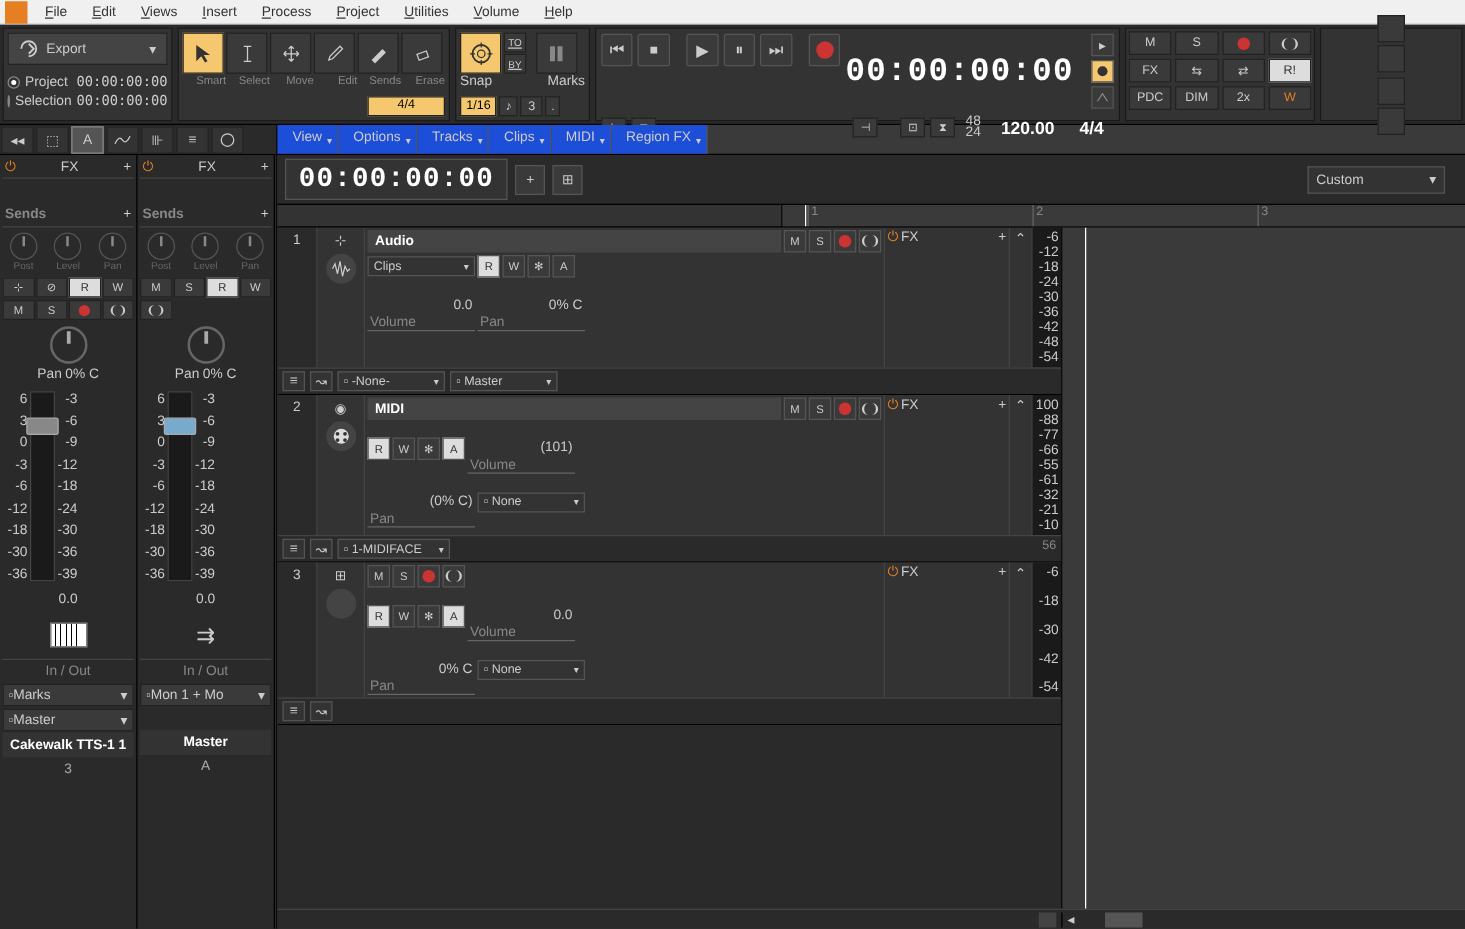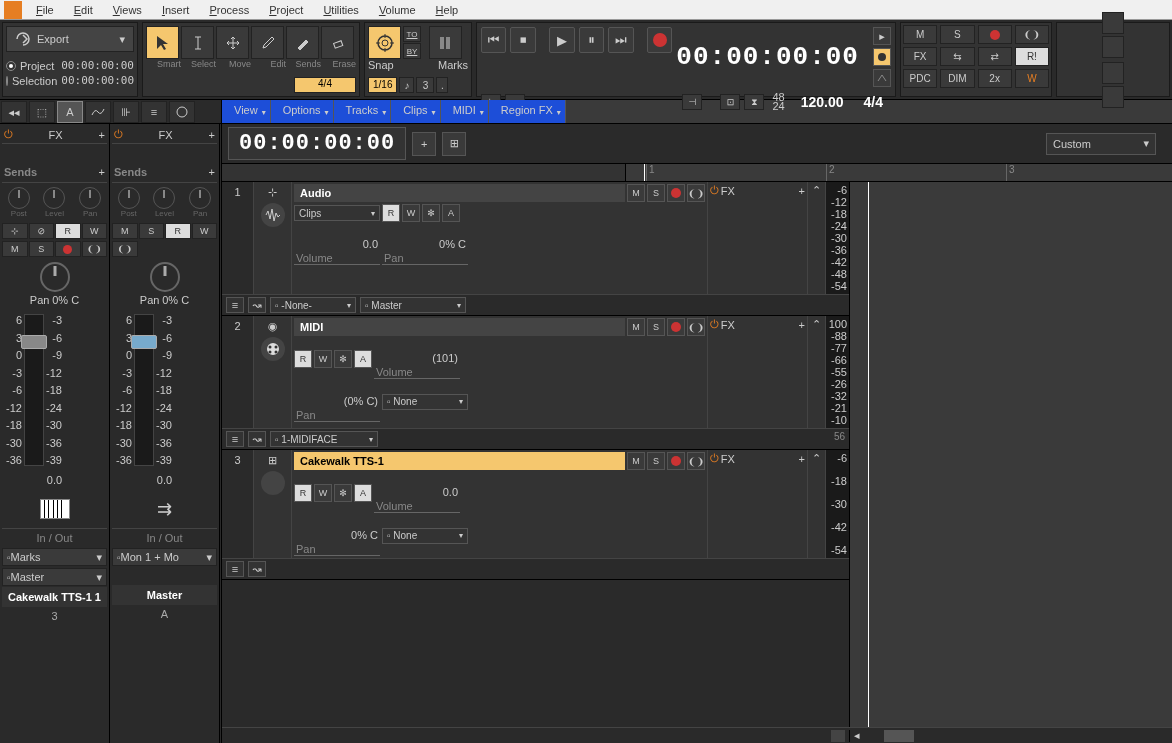--- a/index.html
+++ b/index.html
@@ -630,21 +630,21 @@
                   <span>-36</span>
                   <span>-42</span>
                   <span>-48</span>
                   <span>-54</span>
                 </div>
       </div>
       <div class="track-low-row">
       <div class="track-low-btn">≡</div>
       <div class="track-low-btn">↝</div>
       <div class="track-dropdown" style="width:86px">▫ -None-<span class="dd-arrow">▾</span></div>
-      <div class="track-dropdown" style="width:106px">▫ Master<span class="dd-arrow">▾</span></div>
+      <div class="track-dropdown" style="width:86px">▫ Master<span class="dd-arrow">▾</span></div>
     </div>
     </div>
           </div>
           <div class="track">
     <div style="display:flex;flex-direction:column;flex:1">
       <div style="display:flex">
         <div class="track-num-col">
           <span class="track-num">2</span>
         </div>
         <div class="track-icon-col">
@@ -703,47 +703,46 @@
         </div>
         <div class="track-collapse">
           <span>⌃</span>
         </div>
         <div class="track-meter">
                   <span>100</span>
                   <span>-88</span>
                   <span>-77</span>
                   <span>-66</span>
                   <span>-55</span>
-                  <span>-26</span>
+                  <span>-61</span>
                   <span>-32</span>
                   <span>-21</span>
                   <span>-10</span>
                 </div>
       </div>
       <div class="track-low-row">
       <div class="track-low-btn">≡</div>
       <div class="track-low-btn">↝</div>
-      <div class="track-dropdown" style="width:108px">▫ 1-MIDIFACE<span class="dd-arrow">▾</span></div>
+      <div class="track-dropdown" style="width:90px">▫ 1-MIDIFACE<span class="dd-arrow">▾</span></div>
       <div style="flex:1;text-align:right;font-size:10px;color:#888">56</div>
     </div>
     </div>
           </div>
           <div class="track">
     <div style="display:flex;flex-direction:column;flex:1">
       <div style="display:flex">
         <div class="track-num-col">
           <span class="track-num">3</span>
         </div>
         <div class="track-icon-col">
           <span>⊞</span>
           <div class="track-icon"></div>
         </div>
         <div class="track-main">
           <div class="track-name-row">
-            <div class="track-name highlighted">Cakewalk TTS-1</div>
             <div class="track-btns">
               <div class="tb">M</div>
               <div class="tb">S</div>
               <div class="tb">
                         <div class="dot"></div>
                       </div>
               <div class="tb">
                         <span class="fence">❨❩</span>
                       </div>
             </div>

